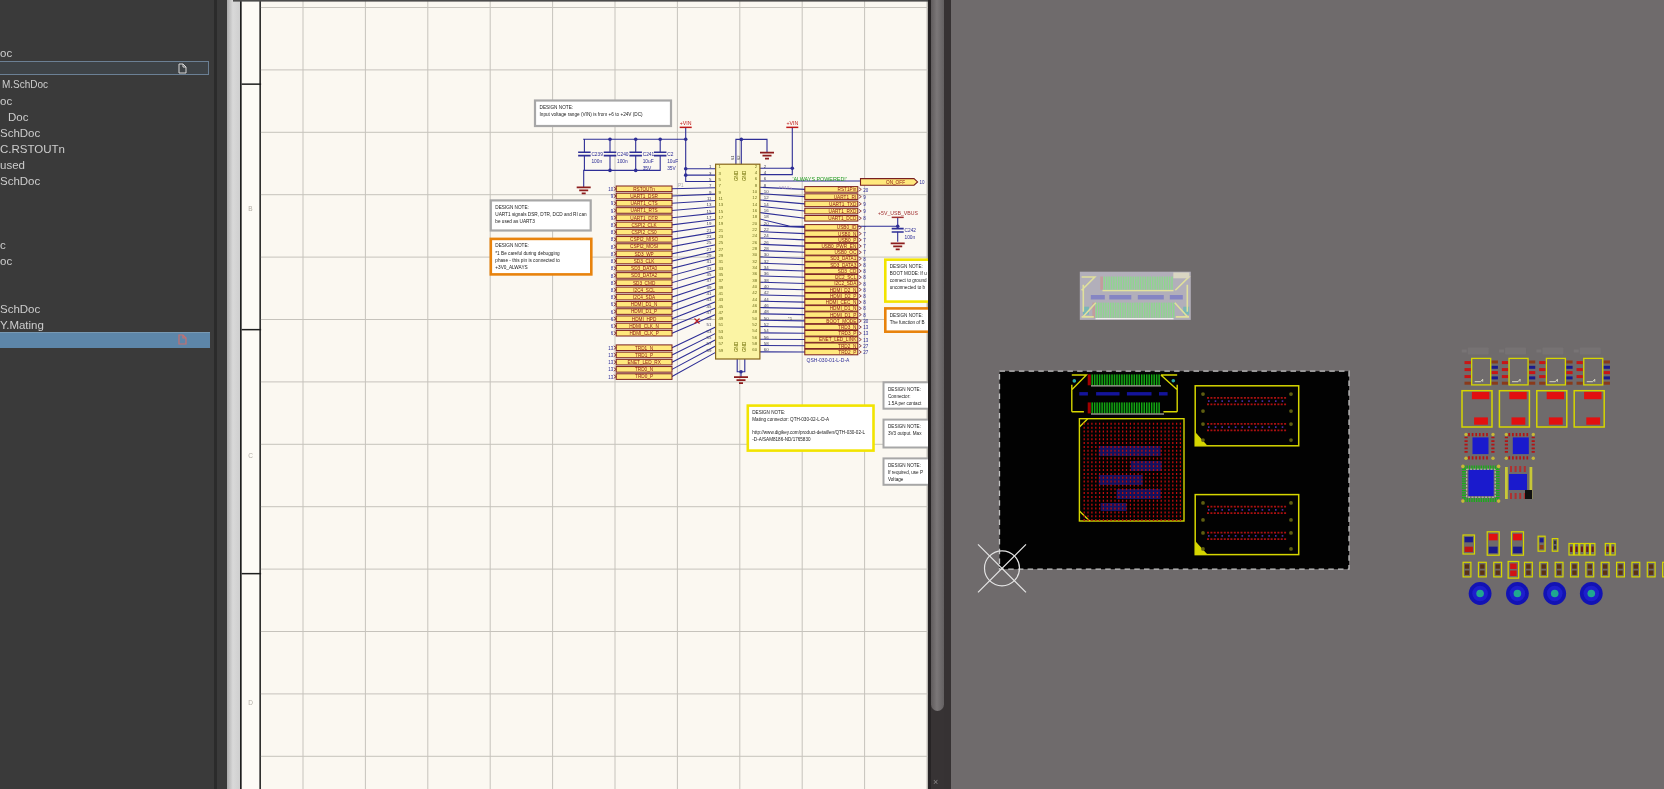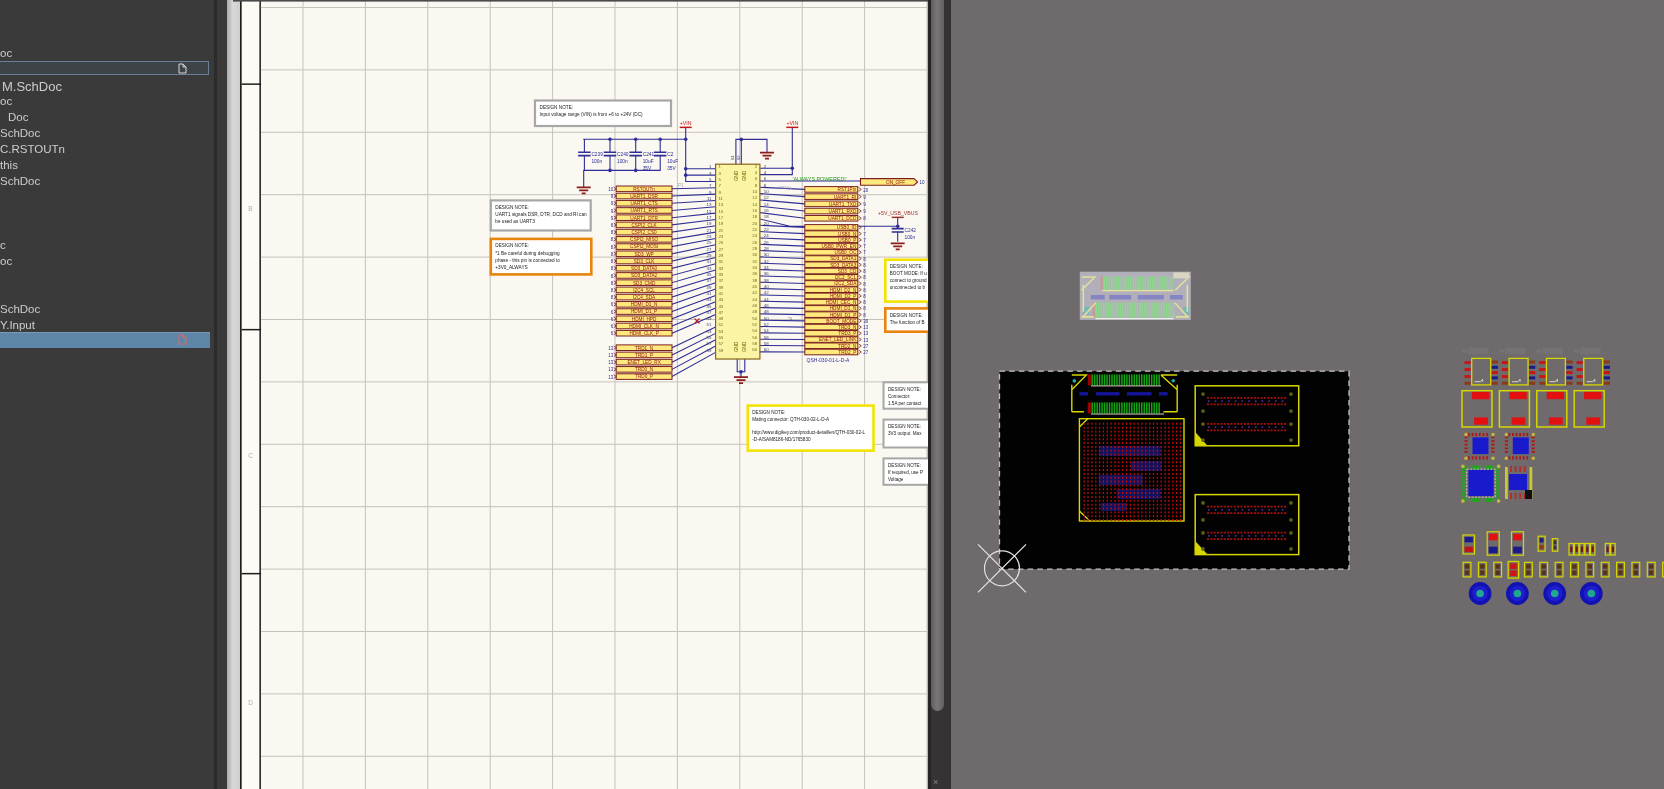--- a/index.html
+++ b/index.html
@@ -1,31 +1,31 @@
 <!DOCTYPE html>
 <html><head><meta charset="utf-8"><title>EDA</title>
 <style>
 html,body{margin:0;padding:0;width:1664px;height:789px;overflow:hidden;background:#3A3A3A;font-family:"Liberation Sans",sans-serif;}
 *{box-sizing:border-box;}
 </style></head>
 <body>
 
 <div style="position:absolute;left:0;top:0;width:216px;height:789px;background:#3A3A3A;overflow:hidden">
 <div style="position:absolute;left:0px;top:46.5px;font-size:11.5px;color:#CDCDCD">oc</div>
-    <div style="position:absolute;left:2px;top:79px;font-size:13px;color:#CDCDCD">M.SchDoc</div>
+    <div style="position:absolute;left:2px;top:79px;font-size:10px;color:#CDCDCD">M.SchDoc</div>
     <div style="position:absolute;left:0px;top:94.5px;font-size:11.5px;color:#CDCDCD">oc</div>
     <div style="position:absolute;left:8px;top:110.5px;font-size:11.5px;color:#CDCDCD">Doc</div>
     <div style="position:absolute;left:0px;top:126.5px;font-size:11.5px;color:#CDCDCD">SchDoc</div>
     <div style="position:absolute;left:0px;top:142.5px;font-size:11.5px;color:#CDCDCD">C.RSTOUTn</div>
-    <div style="position:absolute;left:0px;top:158.5px;font-size:11.5px;color:#CDCDCD">this</div>
+    <div style="position:absolute;left:0px;top:158.5px;font-size:11.5px;color:#CDCDCD">used</div>
     <div style="position:absolute;left:0px;top:174.5px;font-size:11.5px;color:#CDCDCD">SchDoc</div>
     <div style="position:absolute;left:0px;top:238.5px;font-size:11.5px;color:#CDCDCD">c</div>
     <div style="position:absolute;left:0px;top:254.5px;font-size:11.5px;color:#CDCDCD">oc</div>
     <div style="position:absolute;left:0px;top:302.5px;font-size:11.5px;color:#CDCDCD">SchDoc</div>
-    <div style="position:absolute;left:0px;top:318.5px;font-size:11.5px;color:#CDCDCD">Y.Input</div>
+    <div style="position:absolute;left:0px;top:318.5px;font-size:11.5px;color:#CDCDCD">Y.Mating</div>
     <div style="position:absolute;left:-2px;top:60.5px;width:211px;height:14px;border:1px solid #6B8095;background:#3E4347"></div>
     <svg style="position:absolute;left:177px;top:62.5px" width="11" height="11" viewBox="0 0 11 11">
       <path d="M2 1h4l3 3v6H2z" fill="none" stroke="#D8D8D8" stroke-width="1"></path>
       <path d="M6 1v3h3" fill="none" stroke="#D8D8D8" stroke-width="1"></path>
     </svg>
     <div style="position:absolute;left:0;top:331.5px;width:210px;height:16.5px;background:#5D86A9;border-top:1px solid #7899B3"></div>
     <svg style="position:absolute;left:177px;top:334px" width="11" height="11" viewBox="0 0 11 11">
       <path d="M2 1h4l3 3v6H2z" fill="none" stroke="#C76F6F" stroke-width="1.2"></path>
       <path d="M6 1v3h3" fill="none" stroke="#C76F6F" stroke-width="1.2"></path>
     </svg>

